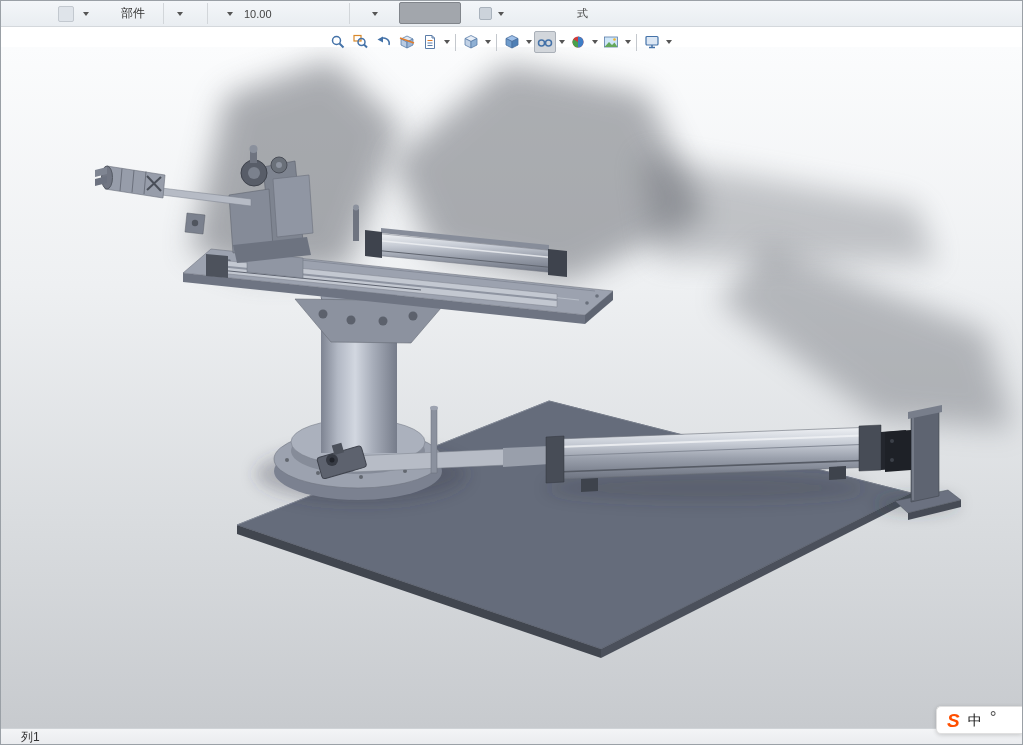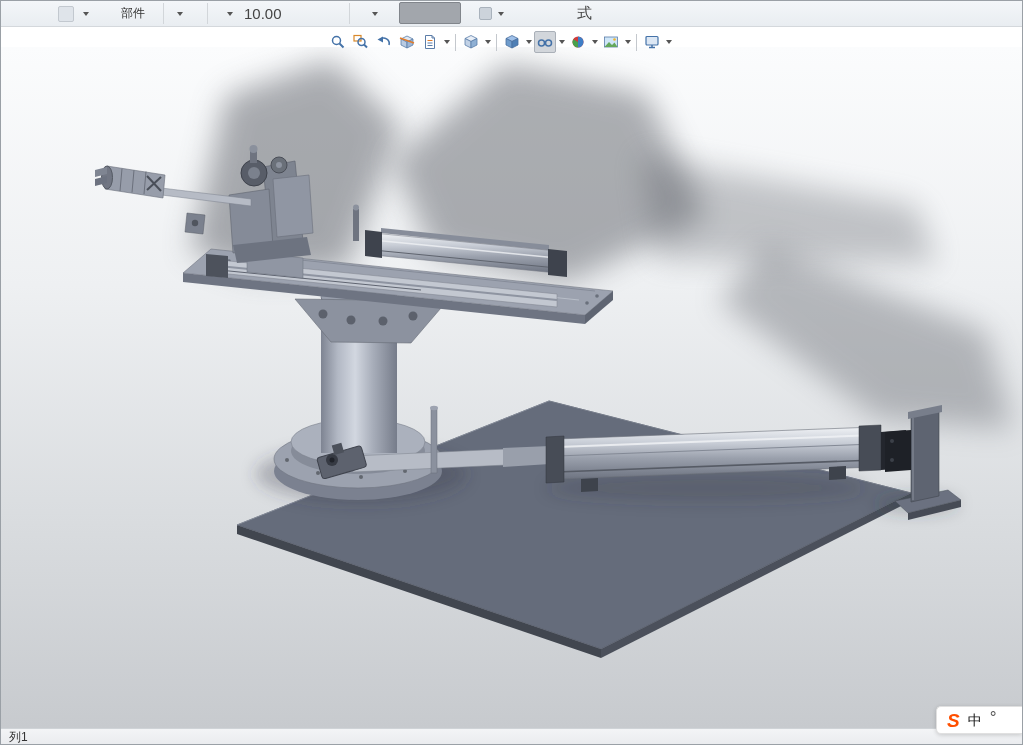--- a/index.html
+++ b/index.html
@@ -5,21 +5,21 @@
   *{margin:0;padding:0;box-sizing:border-box}
   html,body{width:1023px;height:745px;overflow:hidden;
     font-family:"Liberation Sans","DejaVu Sans",sans-serif;background:#fff;}
   .app{position:relative;width:1023px;height:745px;background:#fff;border:1px solid #9aa0a6;overflow:hidden}
 
   
   .ribbon{position:absolute;top:0;left:0;width:100%;height:26px;
     background:linear-gradient(#f3f6f9,#e9edf1);border-bottom:1px solid #d4d8dc;}
   .rb{position:absolute;top:0;height:25px;display:flex;align-items:center;}
   .rb-label{font-size:12px;color:#333;}
-  .rb-small{font-size:15px;color:#444;}
+  .rb-small{font-size:11px;color:#444;}
   .caret{width:0;height:0;border-left:3.5px solid transparent;border-right:3.5px solid transparent;
     border-top:4px solid #555;display:inline-block;}
   .rb-sep{position:absolute;top:2px;width:1px;height:21px;background:#d2d6da;}
   .rb-iconbox{width:16px;height:16px;background:#dfe4ea;border:1px solid #c2c8cf;border-radius:2px;}
   .rb-pressed{position:absolute;left:398px;top:1px;width:62px;height:22px;background:#a2a6ac;
     border:1px solid #81858b;border-radius:2px;}
   .rb-minor{width:13px;height:13px;background:#ccd3db;border:1px solid #a9b2bc;border-radius:2px;}
 
   
   .tabrow{position:absolute;top:26px;left:0;width:100%;height:20px;background:#fbfcfd;}
@@ -35,21 +35,21 @@
   .hud-sep{width:1px;height:17px;background:#c4c8cd;margin:0 3px;}
 
   
   .viewport{position:absolute;top:46px;left:0;width:1023px;height:681px;
     background:linear-gradient(180deg,#fbfcfd 0%,#eef0f2 35%,#d9dcdf 70%,#c7cace 100%);}
   .viewport svg{display:block;}
 
   
   .statusbar{position:absolute;top:727px;left:0;width:100%;height:18px;
     background:linear-gradient(#f3f4f6,#e9ebee);border-top:1px solid #cfd3d7;
-    display:flex;align-items:flex-start;padding-left:8px;font-size:12px;color:#333;}
+    display:flex;align-items:flex-start;padding-left:20px;font-size:12px;color:#333;}
 
   
   .ime{position:absolute;right:0;top:705px;width:86px;height:28px;background:#fff;
     border:1px solid #e0e0e0;border-right:none;border-radius:5px 0 0 5px;
     box-shadow:0 1px 4px rgba(0,0,0,.18);display:flex;align-items:center;gap:8px;
     padding-left:10px;z-index:20;}
   .ime-logo{font-size:19px;font-weight:800;font-style:italic;color:#ff4f00;line-height:1;}
   .ime-mode{font-size:14px;color:#111;line-height:1;}
   .ime-sym{font-size:17px;color:#555;line-height:1;margin-top:-6px;}
 </style>

